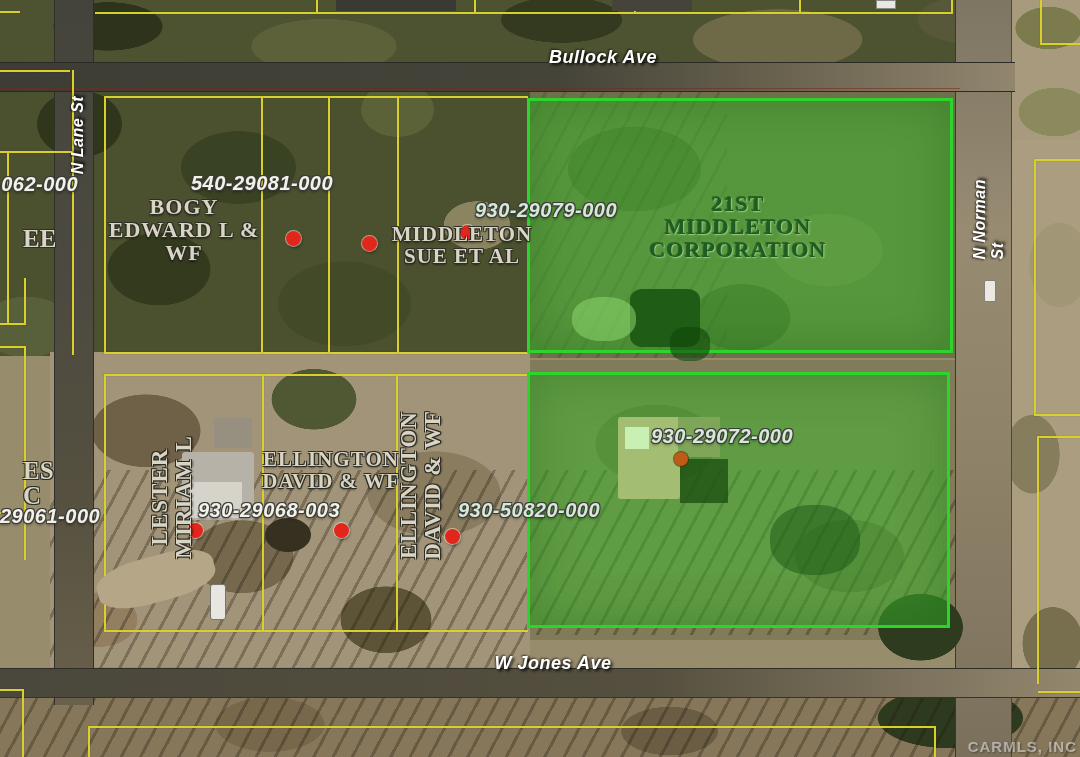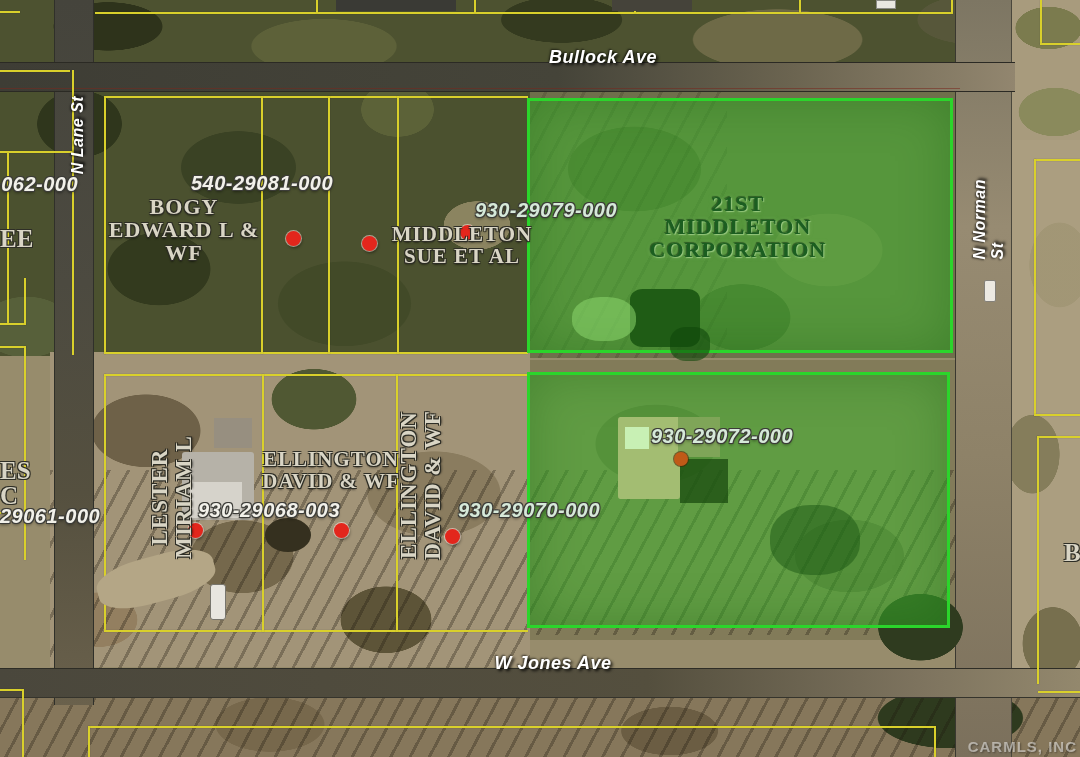--- a/index.html
+++ b/index.html
@@ -95,21 +95,21 @@
     pointer-events:none;}
   .pnum-green{color:#d6e9d9;}
   .owner{font-family:"Liberation Serif","DejaVu Serif",serif;font-weight:bold;color:#d9d5c5;
     font-size:21px;line-height:1.04;text-align:center;letter-spacing:1px;
     text-shadow:-1px -1px 0 #2e2e26,1px -1px 0 #2e2e26,-1px 1px 0 #2e2e26,1px 1px 0 #2e2e26,0 2px 2px rgba(0,0,0,.5);
     pointer-events:none;}
   .owner-green{color:#1b5e20;
     text-shadow:1px 1px 1px rgba(185,225,160,.65),-1px -1px 1px rgba(10,45,10,.6),0 0 4px rgba(160,215,140,.5);}
   .frag{font-family:"Liberation Serif","DejaVu Serif",serif;font-weight:bold;color:#d9d5c5;font-size:25px;
     text-shadow:-1px -1px 0 #2e2e26,1px -1px 0 #2e2e26,-1px 1px 0 #2e2e26,1px 1px 0 #2e2e26;
-    pointer-events:none;white-space:pre-line;line-height:1.0;}
+    pointer-events:none;white-space:pre-line;line-height:1.0;padding-left:23px;}
   .street{color:#ffffff;font-weight:bold;font-style:italic;font-size:18px;letter-spacing:.5px;
     text-shadow:2px 2px 3px rgba(0,0,0,.85),-1px -1px 2px rgba(0,0,0,.6);pointer-events:none;}
   #watermark{right:3px;bottom:2px;left:auto;top:auto;color:rgba(255,255,255,.5);
     font-weight:bold;font-size:15px;letter-spacing:1px;
     text-shadow:1px 1px 2px rgba(0,0,0,.35);pointer-events:none;}
 
   
   .bldg{pointer-events:none;}
 </style>
 </head>
@@ -212,21 +212,21 @@
   <div class="dot" style="left:362px;top:236px"></div>
   <div class="dot" style="left:460px;top:225px"></div>
   <div class="dot" style="left:188px;top:523px"></div>
   <div class="dot" style="left:334px;top:523px"></div>
   <div class="dot" style="left:445px;top:529px"></div>
   <div class="dot dot-orange" style="left:674px;top:452px"></div>
 
   <div class="pnum ctr" style="left:262px;top:183px">540-29081-000</div>
   <div class="pnum pnum-green ctr" style="left:546px;top:210px">930-29079-000</div>
   <div class="pnum pnum-green ctr" style="left:722px;top:436px">930-29072-000</div>
-  <div class="pnum pnum-green ctr" style="left:529px;top:510px">930-29070-000</div>
+  <div class="pnum pnum-green ctr" style="left:529px;top:510px">930-50820-000</div>
   <div class="pnum ctr" style="left:269px;top:510px">930-29068-003</div>
   <div class="pnum" style="left:-6px;top:173px">-062-000</div>
   <div class="pnum" style="left:0;top:505px">29061-000</div>
 
   <div class="owner ctr" style="left:462px;top:246px">MIDDLETON
 SUE ET AL</div>
   <div class="owner ctr" style="left:184px;top:230px;font-size:22px">BOGY
 EDWARD L &amp;
 WF</div>
   <div class="owner owner-green ctr" style="left:738px;top:227px;font-size:22px">21ST

